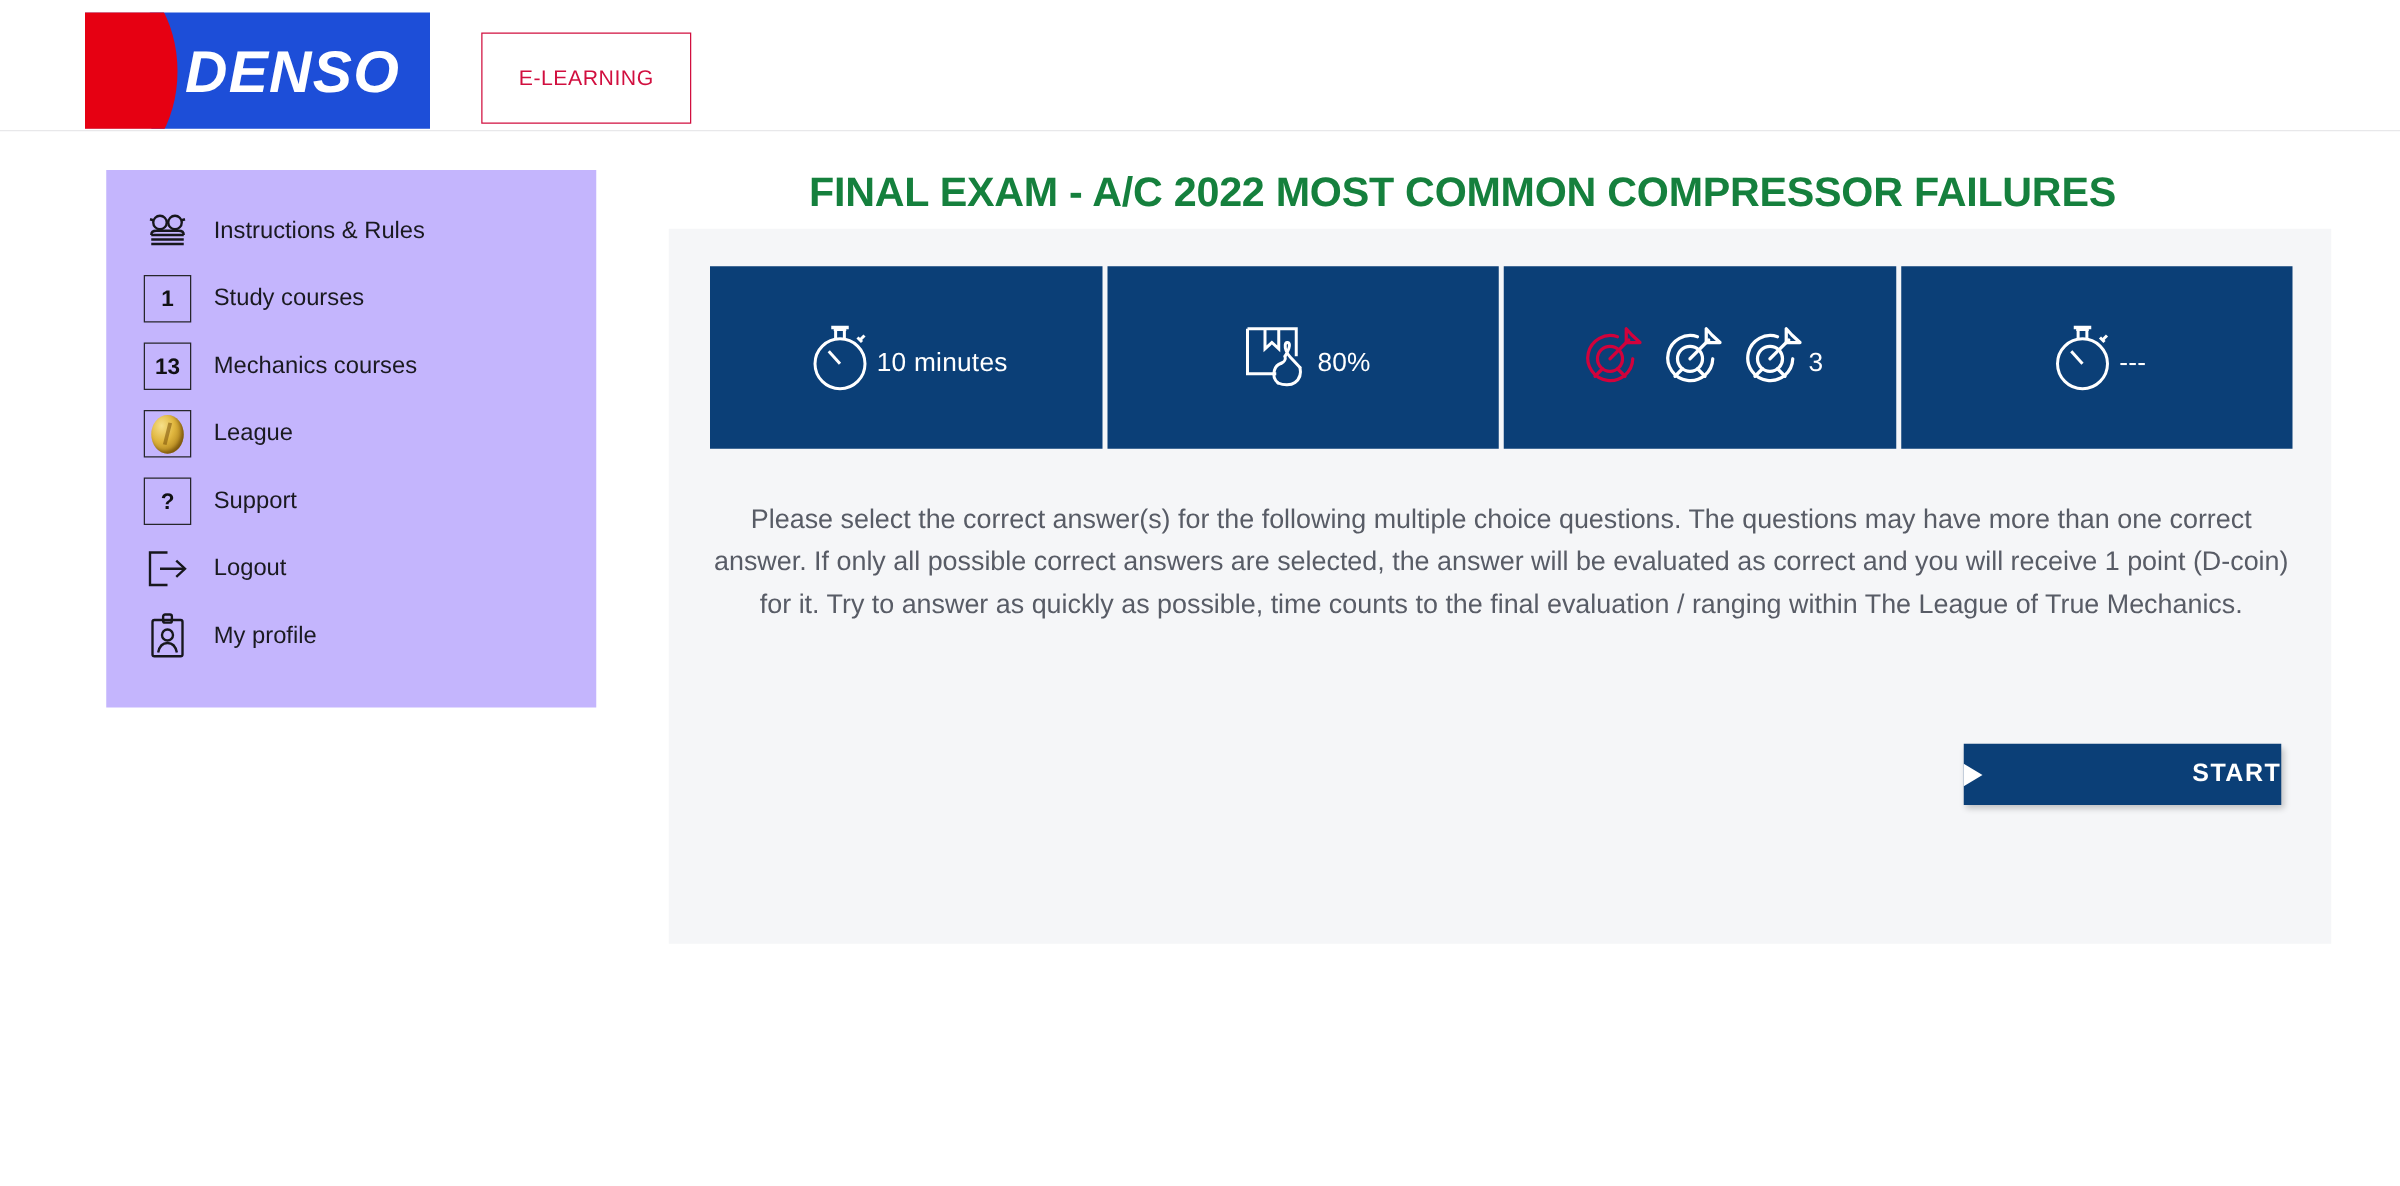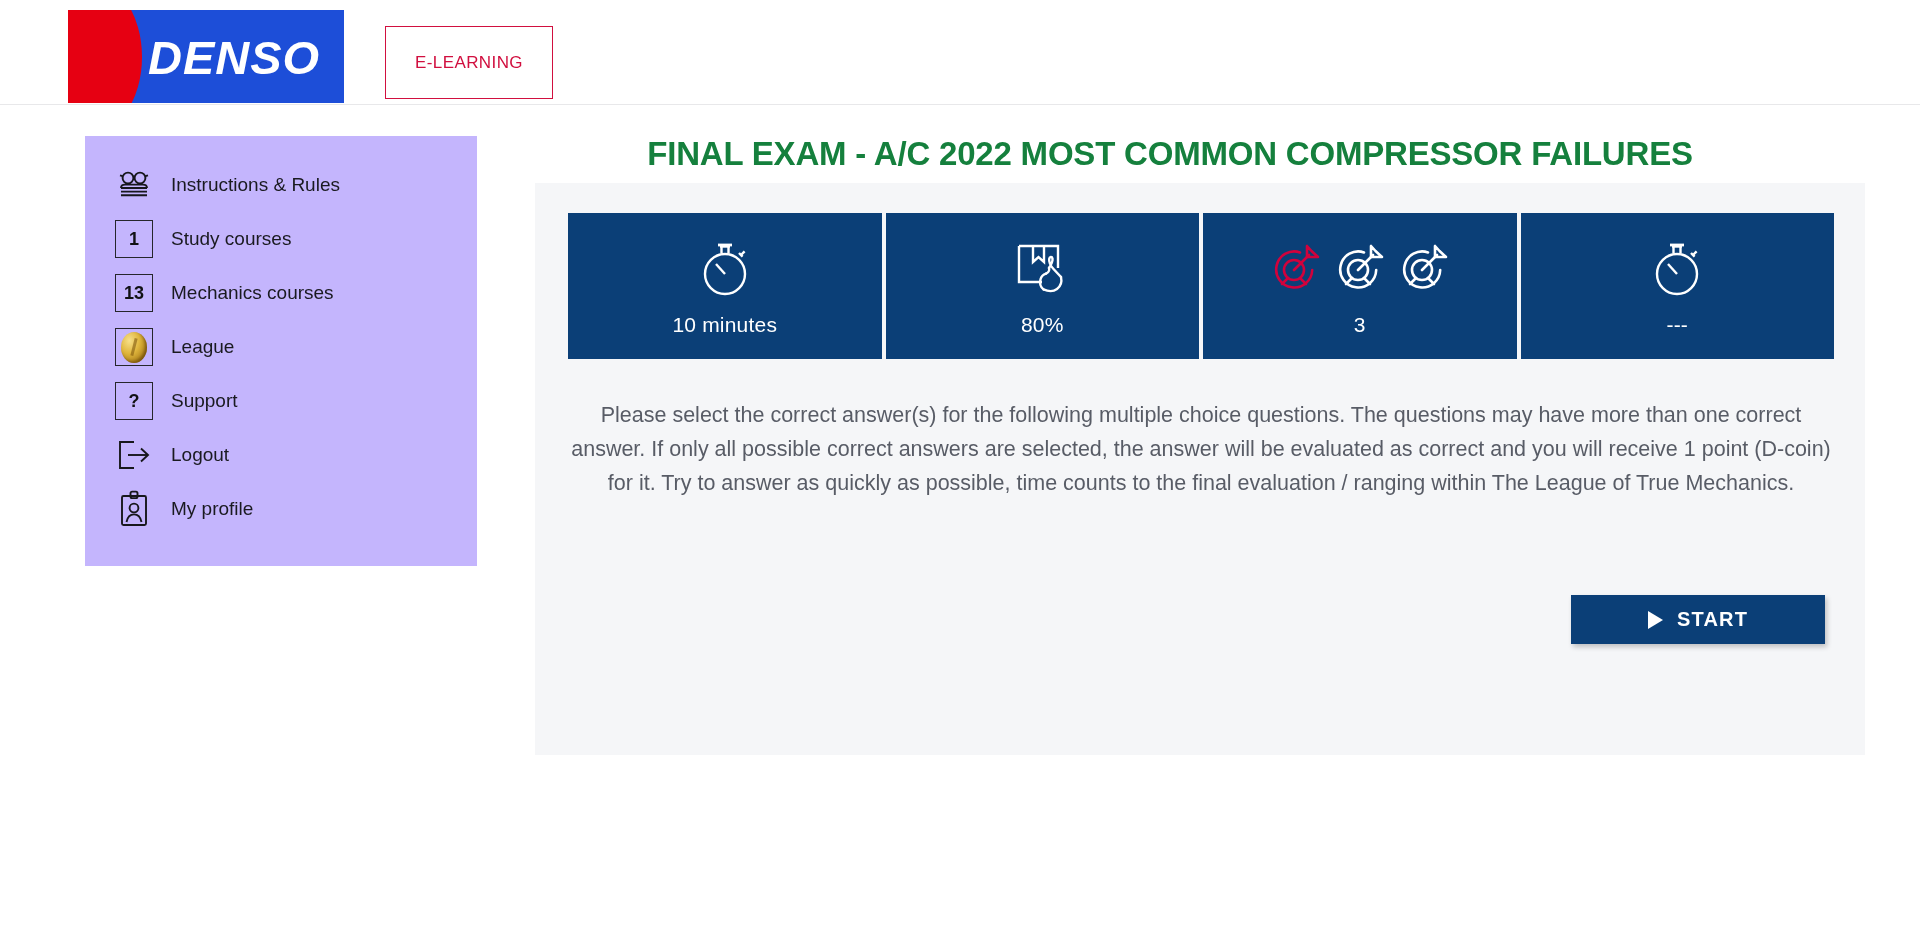--- a/index.html
+++ b/index.html
@@ -147,21 +147,20 @@
     left: 33px; top: 30px;
     width: 1266px;
     height: 146px;
     display: flex;
     gap: 4px;
   }
   .card {
     flex: 1;
     background: #0b3f77;
     display: flex;
-    flex-direction: column;
     align-items: center;
     justify-content: center;
     color: #ffffff;
   }
   .card-icons {
     height: 68px;
     display: flex;
     align-items: center;
     justify-content: center;
     gap: 6px;
@@ -183,21 +182,21 @@
     color: #585c66;
   }
   .start-btn {
     position: absolute;
     right: 40px; top: 412px;
     width: 254px; height: 49px;
     background: #0b3f77;
     color: #ffffff;
     display: flex;
     align-items: center;
-    justify-content: center;
+    justify-content: space-between;
     gap: 14px;
     font-size: 20px;
     font-weight: bold;
     letter-spacing: 1.2px;
     box-shadow: 2px 3px 5px rgba(0,0,0,0.22);
     cursor: pointer;
   }
   .play-tri {
     width: 0; height: 0;
     border-left: 15px solid #ffffff;

